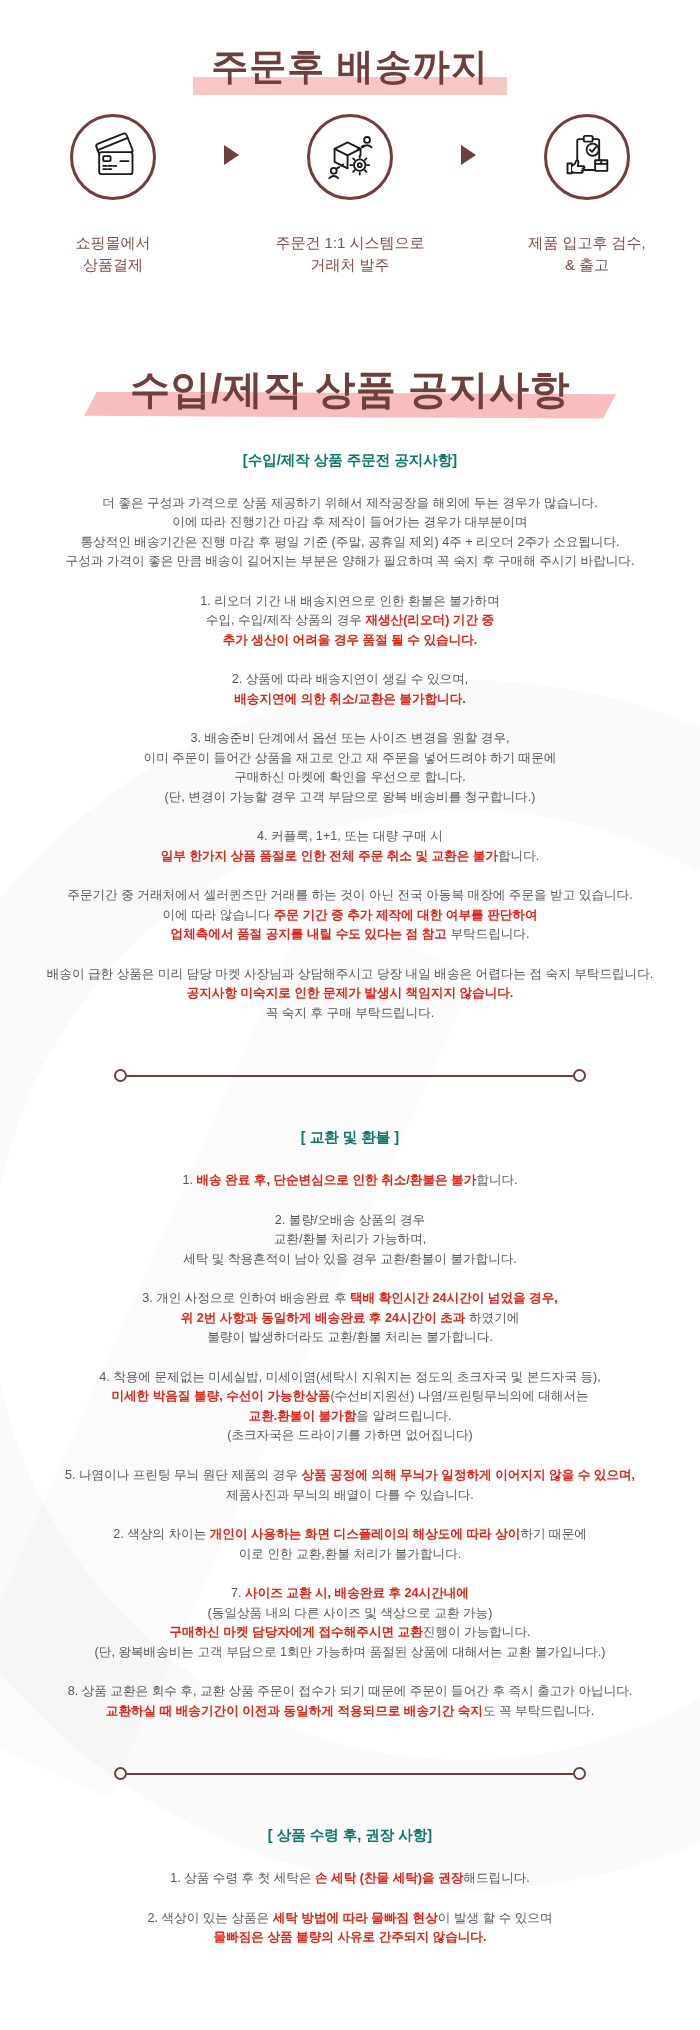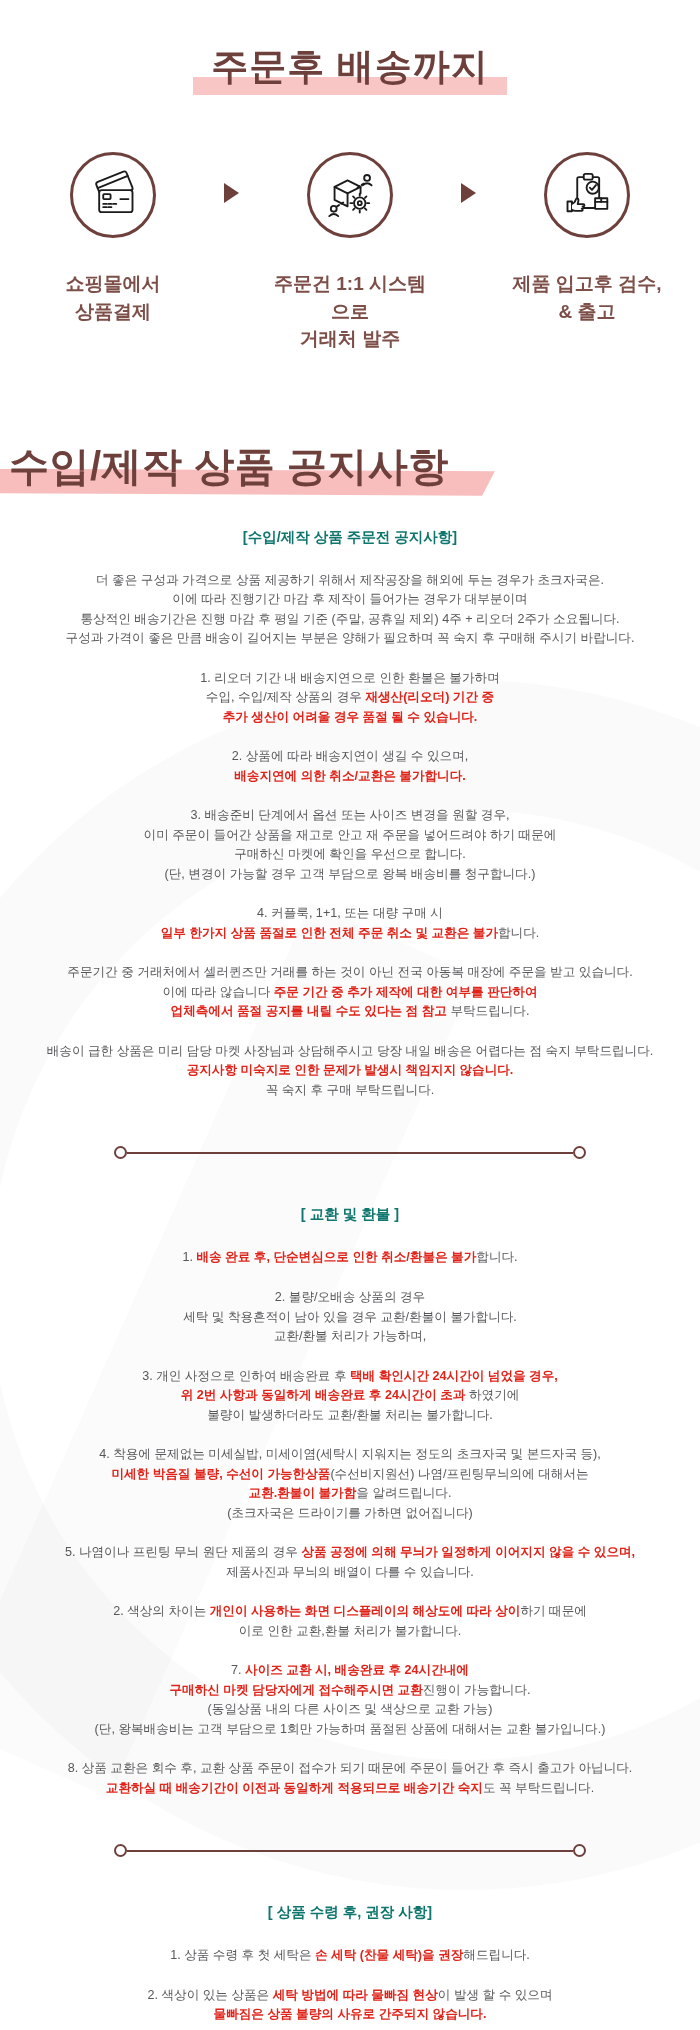--- a/index.html
+++ b/index.html
@@ -11,32 +11,32 @@
     overflow:hidden;
   }
   .page{position:relative;width:700px;padding:42px 0 70px;box-sizing:border-box;z-index:1;}
   
   .watermark{position:absolute;z-index:0;pointer-events:none;}
   .wm-circle{top:680px;left:-140px;width:950px;height:950px;border:130px solid rgba(120,120,120,0.035);border-radius:50%;}
   .wm-band{top:900px;left:120px;width:180px;height:900px;background:rgba(120,120,120,0.028);transform:rotate(24deg);}
 
   
   .flow{position:relative;text-align:center;z-index:1;}
-  .flow-title{margin:0 0 60px;font-size:37px;font-weight:800;letter-spacing:1px;color:#6e403c;}
+  .flow-title{margin:0 0 22px;font-size:37px;font-weight:800;letter-spacing:1px;color:#6e403c;}
   .hl{position:relative;display:inline-block;padding:0 10px;}
   .hl::after{content:"";position:absolute;left:-8px;right:-8px;bottom:-3px;height:18px;background:#f9c6c6;z-index:-1;}
   .steps{display:flex;justify-content:center;align-items:flex-start;gap:26px;margin:0 auto 86px;}
   .step{width:170px;}
   .circle{width:80px;height:80px;border:3px solid #6e403c;border-radius:50%;margin:0 auto 16px;display:flex;align-items:center;justify-content:center;background:#fff;}
   .circle svg{width:52px;height:52px;}
-  .step-label{color:#7d4f49;font-size:19px;font-weight:700;line-height:1.45;margin-top:32px;}
+  .step-label{color:#7d4f49;font-size:15px;font-weight:400;line-height:1.45;margin-top:32px;}
   .arrow{width:0;height:0;border-left:15px solid #6e403c;border-top:10px solid transparent;border-bottom:10px solid transparent;margin-top:31px;}
 
   
-  .main-title{margin:0 3px 34px;font-size:40px;font-weight:800;letter-spacing:0.5px;color:#6e403c;}
+  .main-title{margin:0 3px 34px;text-align:center;font-size:40px;font-weight:800;letter-spacing:0.5px;color:#6e403c;}
   .tape-wrap{position:relative;display:inline-block;padding:0 6px;}
   .tape-wrap::before{content:"";position:absolute;z-index:-1;left:-40px;right:-40px;bottom:-2px;height:27px;background:#f8bdbd;
     clip-path:polygon(2.4% 0,100% 10%,97.6% 100%,0 90%);}
 
   
   #notice-root{position:relative;max-width:648px;margin:0 auto;text-align:center;z-index:1;}
   .sec-heading{color:#0f766e;font-weight:700;font-size:14.5px;margin:0 0 24px;}
   .block{margin:0 0 20px;font-size:12.6px;line-height:1.55;color:#57575a;}
   .block .line{min-height:1em;}
   .block .red{color:#e0241a;font-weight:700;}
@@ -137,21 +137,21 @@
 
     </div>
   </header>
 
   <h2 class="main-title"><span class="tape-wrap">수입/제작 상품 공지사항</span></h2>
 
   <main id="notice-root">
       <section>
         <h3 class="sec-heading">[수입/제작 상품 주문전 공지사항]</h3>
         <div class="block">
-          <div class="line"><span>더 좋은 구성과 가격으로 상품 제공하기 위해서 제작공장을 해외에 두는 경우가 초크자국은.</span></div>
+          <div class="line"><span>더 좋은 구성과 가격으로 상품 제공하기 위해서 제작공장을 해외에 두는 경우가 많습니다.</span></div>
           <div class="line"><span>이에 따라 진행기간 마감 후 제작이 들어가는 경우가 대부분이며</span></div>
           <div class="line"><span>통상적인 배송기간은 진행 마감 후 평일 기준 (주말, 공휴일 제외) 4주 + 리오더 2주가 소요됩니다.</span></div>
           <div class="line"><span>구성과 가격이 좋은 만큼 배송이 길어지는 부분은 양해가 필요하며 꼭 숙지 후 구매해 주시기 바랍니다.</span></div>
         </div>
         <div class="block gap-top">
           <div class="line"><span>1. 리오더 기간 내 배송지연으로 인한 환불은 불가하며</span></div>
           <div class="line"><span>수입, 수입/제작 상품의 경우 </span><span class="red">재생산(리오더) 기간 중</span></div>
           <div class="line"><span class="red">추가 생산이 어려울 경우 품절 될 수 있습니다.</span></div>
         </div>
         <div class="block">
@@ -184,22 +184,22 @@
         <span class="rule"></span>
         <span class="dot"></span>
       </div>
       <section>
         <h3 class="sec-heading">[ 교환 및 환불 ]</h3>
         <div class="block">
           <div class="line"><span>1. </span><span class="red">배송 완료 후, 단순변심으로 인한 취소/환불은 불가</span><span>합니다.</span></div>
         </div>
         <div class="block">
           <div class="line"><span>2. 불량/오배송 상품의 경우</span></div>
+          <div class="line"><span>교환/환불 처리가 가능하며,</span></div>
           <div class="line"><span>세탁 및 착용흔적이 남아 있을 경우 교환/환불이 불가합니다.</span></div>
-          <div class="line"><span>교환/환불 처리가 가능하며,</span></div>
         </div>
         <div class="block">
           <div class="line"><span>3. 개인 사정으로 인하여 배송완료 후 </span><span class="red">택배 확인시간 24시간이 넘었을 경우,</span></div>
           <div class="line"><span class="red">위 2번 사항과 동일하게 배송완료 후 24시간이 초과</span><span> 하였기에</span></div>
           <div class="line"><span>불량이 발생하더라도 교환/환불 처리는 불가합니다.</span></div>
         </div>
         <div class="block">
           <div class="line"><span>4. 착용에 문제없는 미세실밥, 미세이염(세탁시 지워지는 정도의 초크자국 및 본드자국 등),</span></div>
           <div class="line"><span class="red">미세한 박음질 불량, 수선이 가능한상품</span><span>(수선비지원선) 나염/프린팅무늬의에 대해서는</span></div>
           <div class="line"><span class="red">교환.환불이 불가함</span><span>을 알려드립니다.</span></div>
@@ -208,22 +208,22 @@
         <div class="block">
           <div class="line"><span>5. 나염이나 프린팅 무늬 원단 제품의 경우 </span><span class="red">상품 공정에 의해 무늬가 일정하게 이어지지 않을 수 있으며,</span></div>
           <div class="line"><span>제품사진과 무늬의 배열이 다를 수 있습니다.</span></div>
         </div>
         <div class="block">
           <div class="line"><span>2. 색상의 차이는 </span><span class="red">개인이 사용하는 화면 디스플레이의 해상도에 따라 상이</span><span>하기 때문에</span></div>
           <div class="line"><span>이로 인한 교환,환불 처리가 불가합니다.</span></div>
         </div>
         <div class="block">
           <div class="line"><span>7. </span><span class="red">사이즈 교환 시, 배송완료 후 24시간내에</span></div>
+          <div class="line"><span>(동일상품 내의 다른 사이즈 및 색상으로 교환 가능)</span></div>
           <div class="line"><span class="red">구매하신 마켓 담당자에게 접수해주시면 교환</span><span>진행이 가능합니다.</span></div>
-          <div class="line"><span>(동일상품 내의 다른 사이즈 및 색상으로 교환 가능)</span></div>
           <div class="line"><span>(단, 왕복배송비는 고객 부담으로 1회만 가능하며 품절된 상품에 대해서는 교환 불가입니다.)</span></div>
         </div>
         <div class="block">
           <div class="line"><span>8. 상품 교환은 회수 후, 교환 상품 주문이 접수가 되기 때문에 주문이 들어간 후 즉시 출고가 아닙니다.</span></div>
           <div class="line"><span class="red">교환하실 때 배송기간이 이전과 동일하게 적용되므로 배송기간 숙지</span><span>도 꼭 부탁드립니다.</span></div>
         </div>
       </section>
       <div class="divider">
         <span class="dot"></span>
         <span class="rule"></span>

